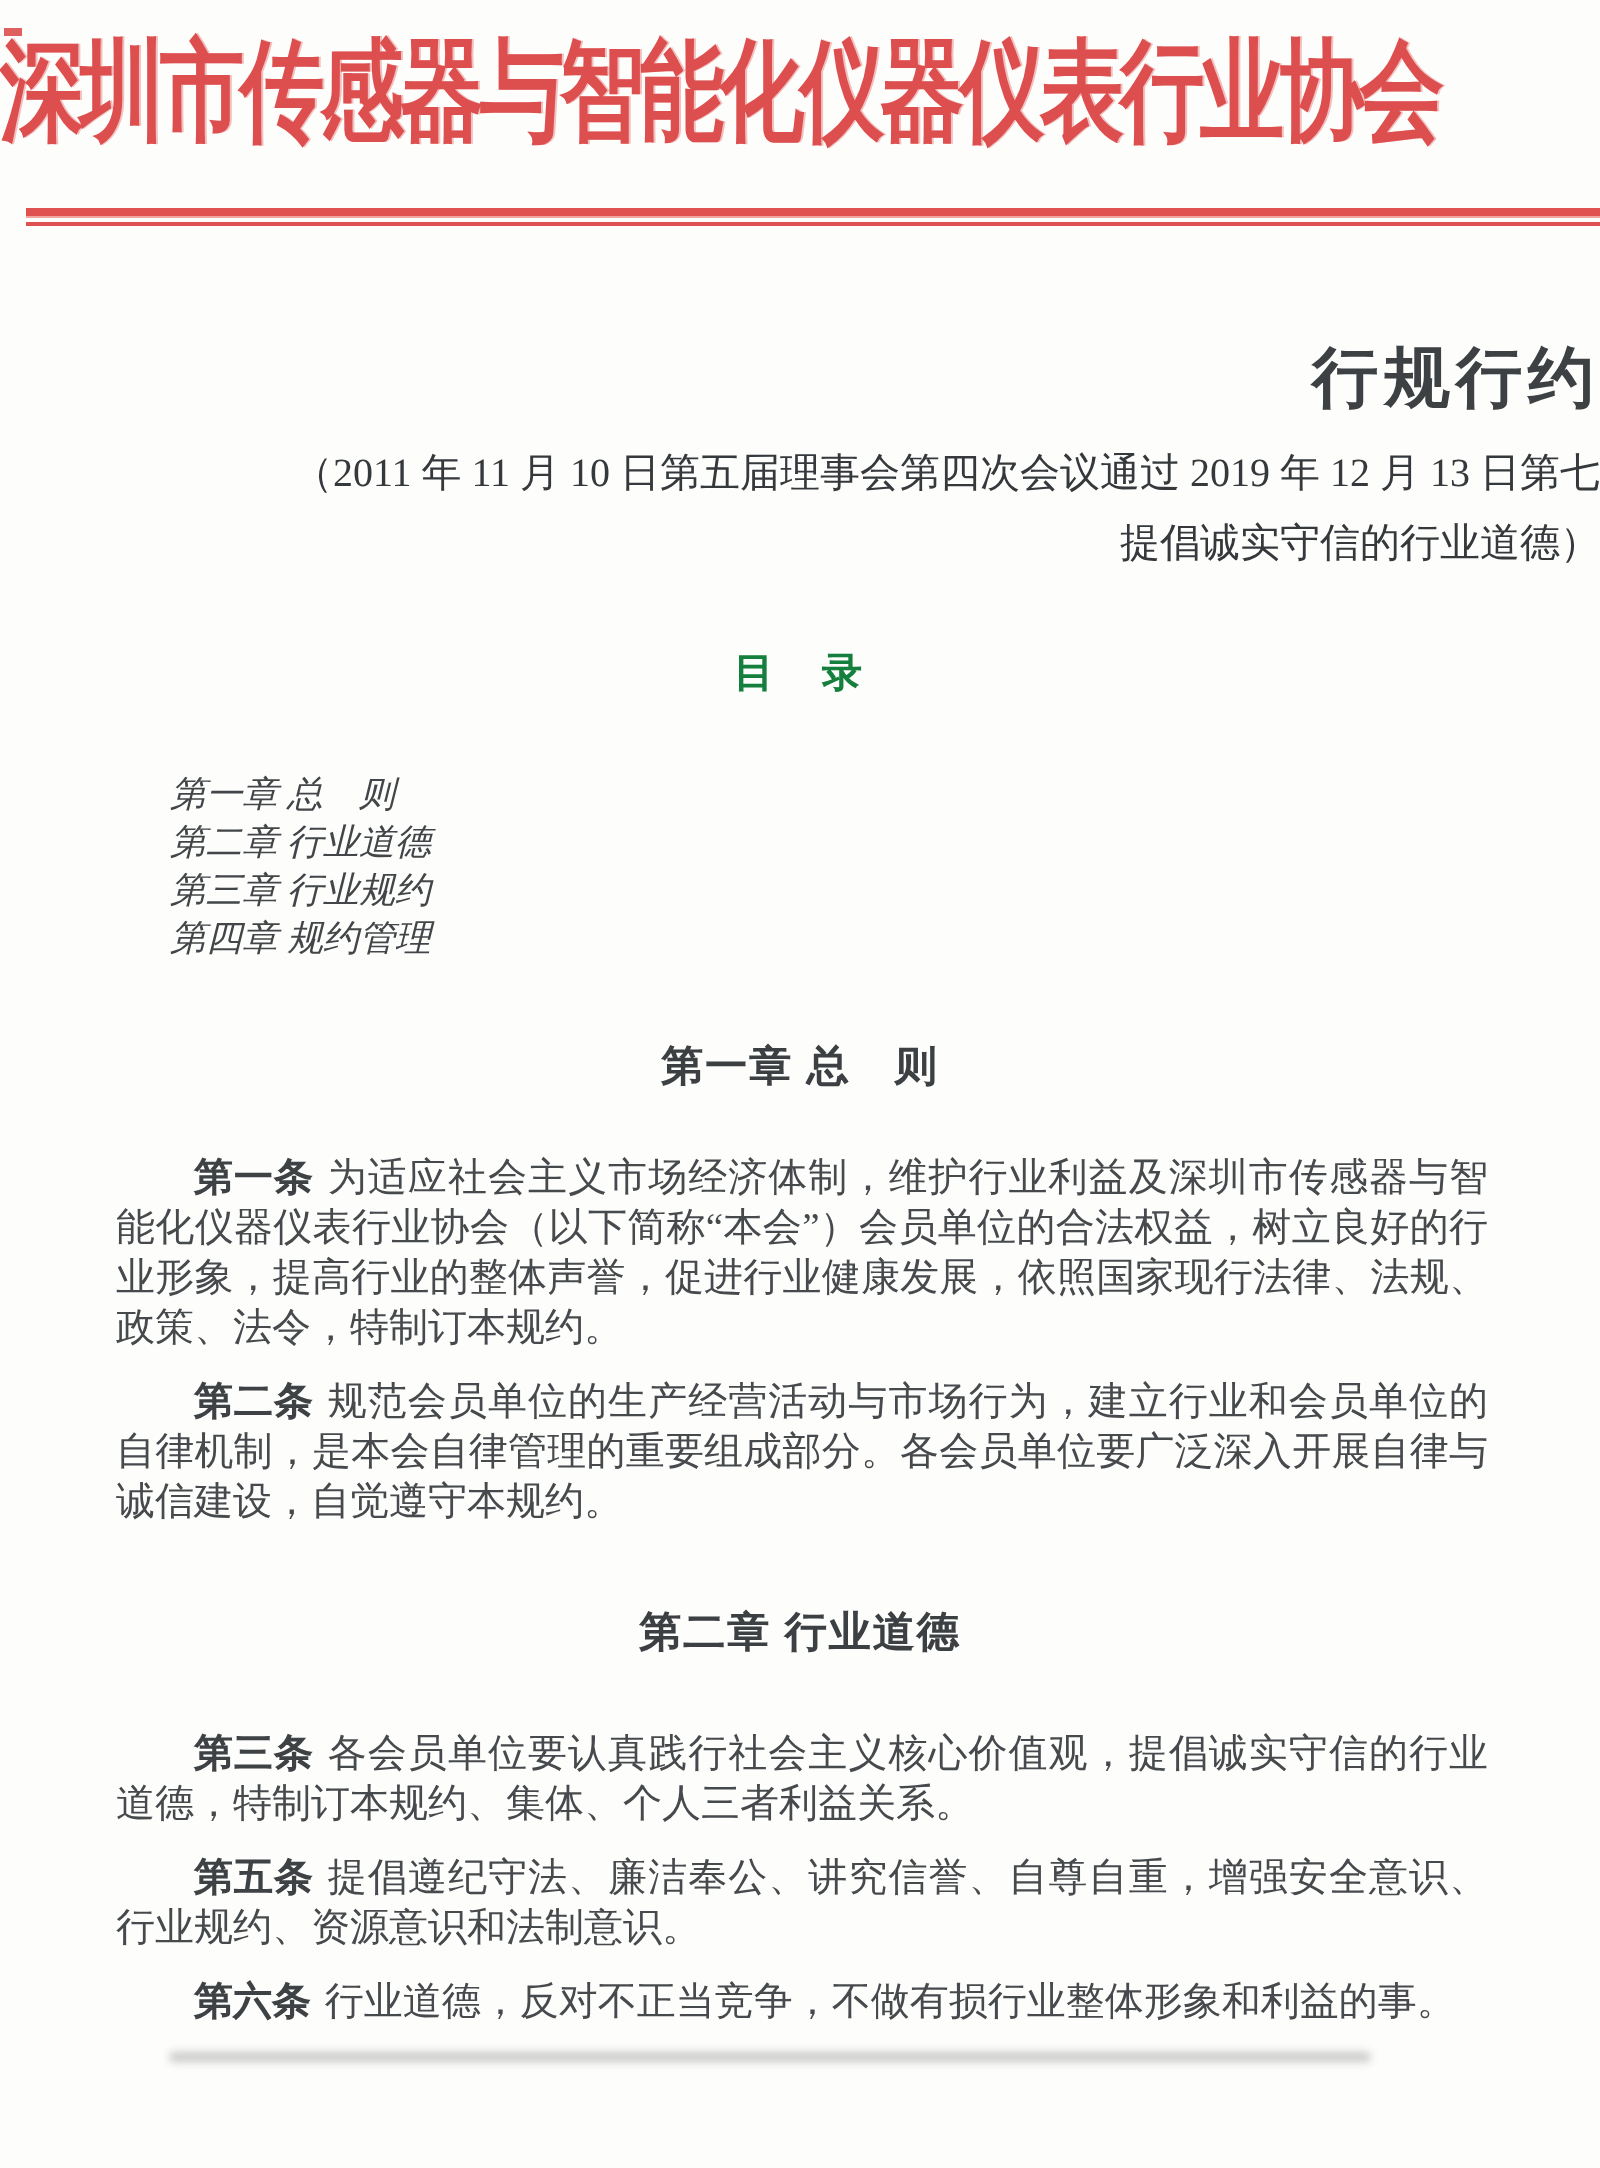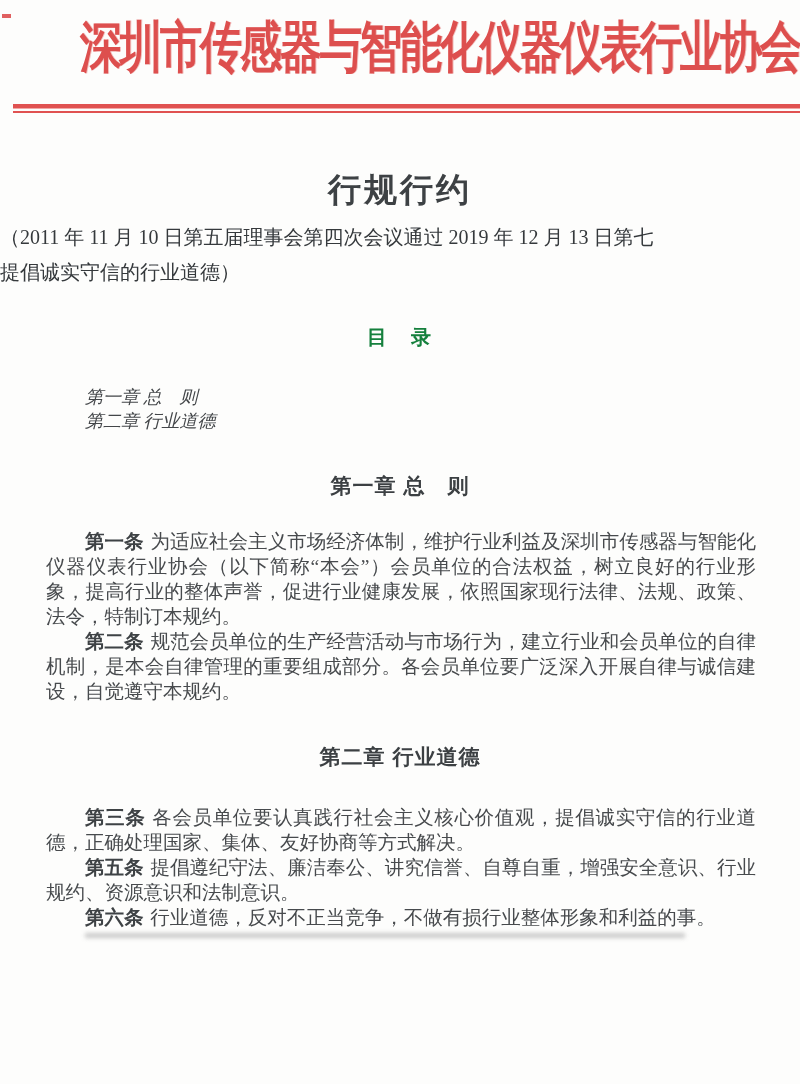--- a/index.html
+++ b/index.html
@@ -21,21 +21,21 @@
     position: absolute;
     left: 2px;
     top: 14px;
     width: 9px;
     height: 4px;
     background: #e06060;
   }
   .letterhead {
     height: 77px;
     padding-top: 13px;
-    text-align: right;
+    text-align: left;
   }
   .org-name {
     display: inline-block;
     font-weight: bold;
     font-size: 42px;
     line-height: 52px;
     letter-spacing: -2px;
     color: #dd4f4e;
     transform: scaleY(1.32);
     transform-origin: center top;
@@ -57,30 +57,31 @@
   .red-rule .rule-thin {
     height: 2px;
     background: #e05251;
   }
   .doc-title {
     margin: 57px 0 0 0;
     font-size: 33px;
     line-height: 40px;
     font-weight: bold;
     letter-spacing: 3px;
-    text-align: center;
+    text-align: right;
     color: #3d4144;
   }
   .doc-subtitle {
     margin-top: 10px;
     font-size: 20px;
     line-height: 35px;
-    text-align: left;
+    text-align: right;
     color: #35393c;
     font-weight: 500;
+    padding-left: 48px;
   }
   .doc-subtitle div { white-space: nowrap; }
   .toc-heading {
     margin: 34px 0 0 0;
     font-size: 20px;
     line-height: 27px;
     font-weight: bold;
     text-align: center;
     letter-spacing: 2px;
     color: #15803d;
@@ -101,21 +102,21 @@
     font-weight: bold;
     font-family: "Liberation Sans", "DejaVu Sans", sans-serif;
     text-align: center;
     letter-spacing: 1px;
     color: #3c4043;
   }
   .article-block {
     padding: 0 44px 0 46px;
   }
   .body-para {
-    margin: 0;
+    margin: 12px;
     font-size: 19.5px;
     line-height: 25px;
     text-align: justify;
     text-justify: inter-ideograph;
     text-indent: 2em;
     color: #474a4d;
   }
   .body-para.first-after-heading { margin-top: 29px; }
   .body-para.after-chapter2 { margin-top: 34px; }
   .para-label {
@@ -154,38 +155,40 @@
   <div class="doc-subtitle">
     <div>（2011 年 11 月 10 日第五届理事会第四次会议通过 2019 年 12 月 13 日第七</div>
     <div>提倡诚实守信的行业道德）</div>
   </div>
 
   <h2 class="toc-heading">目　录</h2>
 
   <ul class="toc-list">
     <li>第一章 总　则</li>
     <li>第二章 行业道德</li>
+    <li>第三章 行业规约</li>
+    <li>第四章 规约管理</li>
   </ul>
 
   <h2 class="chapter-heading">第一章 总　则</h2>
 
   <div class="article-block">
     <p class="body-para first-after-heading">
       <span class="para-label">第一条</span><span>为适应社会主义市场经济体制，维护行业利益及深圳市传感器与智能化仪器仪表行业协会（以下简称“本会”）会员单位的合法权益，树立良好的行业形象，提高行业的整体声誉，促进行业健康发展，依照国家现行法律、法规、政策、法令，特制订本规约。</span>
     </p>
     <p class="body-para">
       <span class="para-label">第二条</span><span>规范会员单位的生产经营活动与市场行为，建立行业和会员单位的自律机制，是本会自律管理的重要组成部分。各会员单位要广泛深入开展自律与诚信建设，自觉遵守本规约。</span>
     </p>
   </div>
 
   <h2 class="chapter-heading">第二章 行业道德</h2>
 
   <div class="article-block">
     <p class="body-para after-chapter2">
-      <span class="para-label">第三条</span><span>各会员单位要认真践行社会主义核心价值观，提倡诚实守信的行业道德，正确处理国家、集体、友好协商等方式解决。</span>
+      <span class="para-label">第三条</span><span>各会员单位要认真践行社会主义核心价值观，提倡诚实守信的行业道德，特制订本规约、集体、个人三者利益关系。</span>
     </p>
     <p class="body-para">
       <span class="para-label">第五条</span><span>提倡遵纪守法、廉洁奉公、讲究信誉、自尊自重，增强安全意识、行业规约、资源意识和法制意识。</span>
     </p>
     <p class="body-para">
       <span class="para-label">第六条</span><span>行业道德，反对不正当竞争，不做有损行业整体形象和利益的事。</span>
     </p>
   </div>
 
   <div class="cutoff-artifact"></div>

